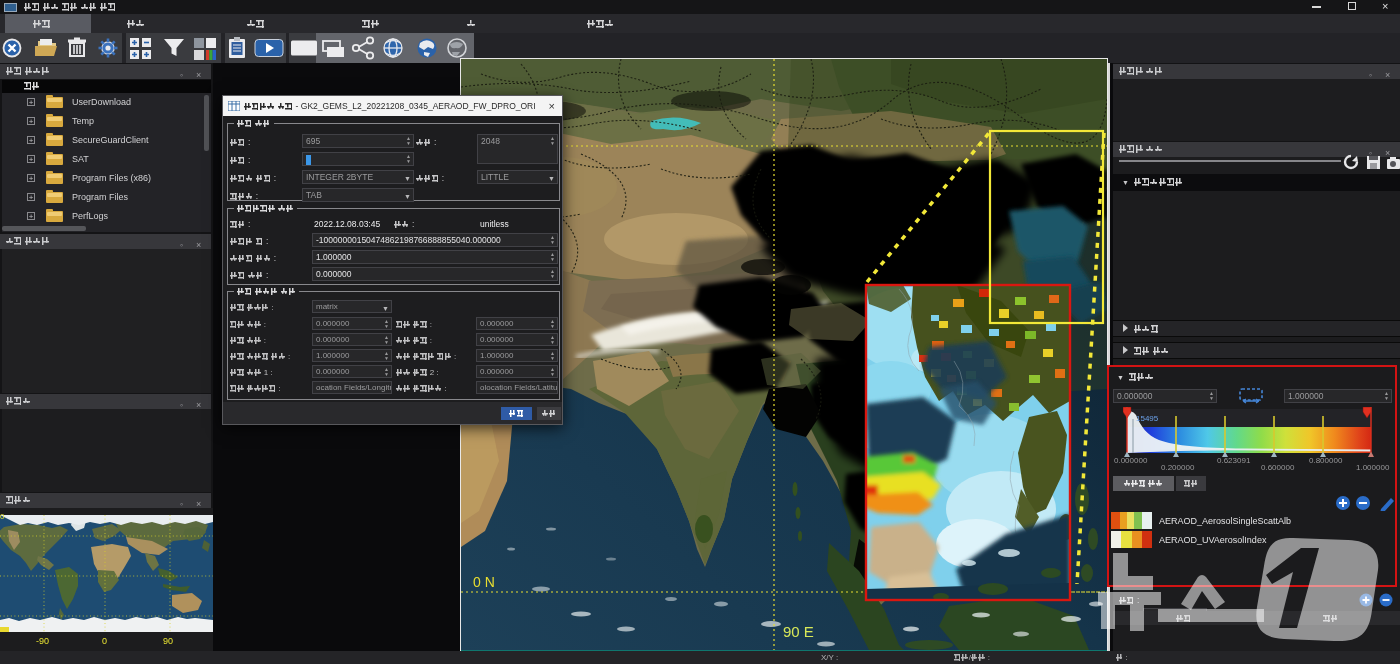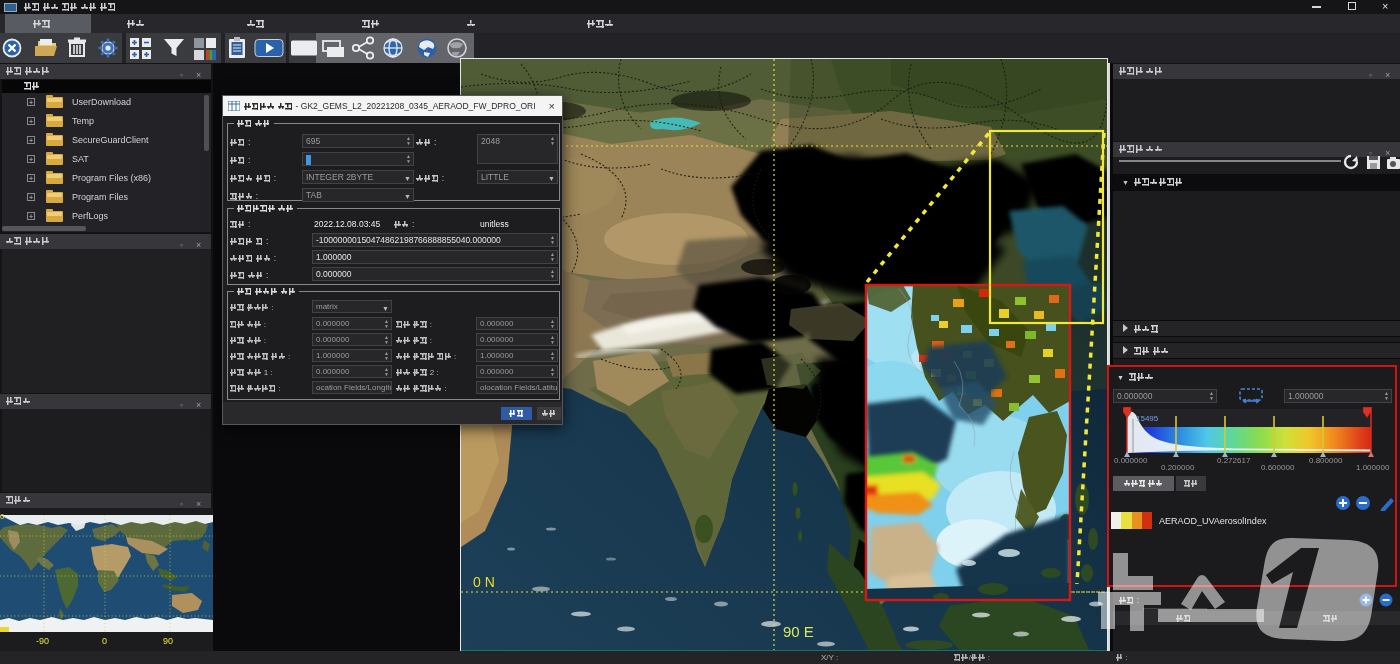--- a/index.html
+++ b/index.html
@@ -533,38 +533,39 @@
         <path d="M1,50 l3,-5.5 3,5.5 Z"></path>
         <path d="M50,50 l3,-5.5 3,5.5 Z"></path>
         <path d="M99,50 l3,-5.5 3,5.5 Z"></path>
         <path d="M148,50 l3,-5.5 3,5.5 Z"></path>
         <path d="M197,50 l3,-5.5 3,5.5 Z"></path>
       </g>
   <path d="M245,50 l3,-5.5 3,5.5 Z" fill="#c87a72"></path>
  </svg>
  <div class="abs" style="left:0;top:88px;width:290px;height:18px;color:#98989a;font-size:8px">
   <span class="abs" style="left:5px;top:1px">0.000000</span>
-      <span class="abs" style="left:108px;top:1px">0.272617</span>
+      <span class="abs" style="left:108px;top:1px">0.623091</span>
       <span class="abs" style="left:200px;top:1px">0.800000</span>
   <span class="abs" style="left:52px;top:8px">0.200000</span>
       <span class="abs" style="left:152px;top:8px">0.600000</span>
       <span class="abs" style="left:247px;top:8px">1.000000</span>
  </div>
  <div class="abs" style="left:4px;top:109px;width:61px;height:15px;background:#5c5c60;color:#e8e8ea;font-size:8px;text-align:center;line-height:15px"><i class="k c"></i><i class="k"></i><i class="k b"></i> <i class="k"></i><i class="k c"></i></div>
  <div class="abs" style="left:67px;top:109px;width:30px;height:15px;background:#3a3a3e;color:#c8c8ca;font-size:8px;text-align:center;line-height:15px"><i class="k b"></i><i class="k"></i></div>
  <svg class="abs" style="left:226px;top:128px" width="60" height="16" viewBox="0 0 60 16">
   <circle cx="8" cy="8" r="7" fill="#2a6cc8"></circle>
       <path d="M4,8 h8 M8,4 v8" stroke="#fff" stroke-width="2"></path>
   <circle cx="28" cy="8" r="7" fill="#2a6cc8"></circle>
       <path d="M24,8 h8" stroke="#fff" stroke-width="2"></path>
   <path d="M46,14 l10,-11 3,3 -10,11 -4,1 Z" fill="#2a6cc8"></path>
  </svg>
  <div class="abs" style="left:2px;top:145px;width:284px;height:75px;overflow:hidden;color:#e2e2e4;font-size:9px">
   <style>.cmr{position:relative;height:18px;margin-bottom:1px;line-height:18px;padding-left:48px;white-space:nowrap}
   .cmth{position:absolute;left:0;top:0;width:41px;height:17px}</style>
+  <div class="cmr"><span class="cmth" style="background:linear-gradient(90deg,#e05010 0 22%,#e8a020 22% 40%,#e8e060 40% 55%,#80c050 55% 75%,#e8f0f0 75%)"></span>AERAOD_AerosolSingleScattAlb</div>
   <div class="cmr"><span class="cmth" style="background:linear-gradient(90deg,#f0f0e8 0 25%,#e8e040 25% 50%,#e89020 50% 75%,#d03010 75%)"></span>AERAOD_UVAerosolIndex</div>
  </div>
 </div>
 
 <div class="abs" style="left:1113px;top:592px;width:287px;height:16px;color:#c6c6c8;font-size:8.5px;line-height:16px">
  <span style="margin-left:6px"><i class="k"></i><i class="k b"></i> :</span>
  <div class="fld" style="left:30px;top:16px;width:64px;height:17px;color:#8a8a8c">1.0E(0)<span class="spin">▲<br>▼</span></div>
  <svg class="abs" style="left:246px;top:1px" width="42" height="14" viewBox="0 0 42 14">
       <circle cx="7" cy="7" r="6.5" fill="#2a6cc8"></circle>
       <path d="M3.5,7 h7 M7,3.5 v7" stroke="#fff" stroke-width="1.8"></path>

